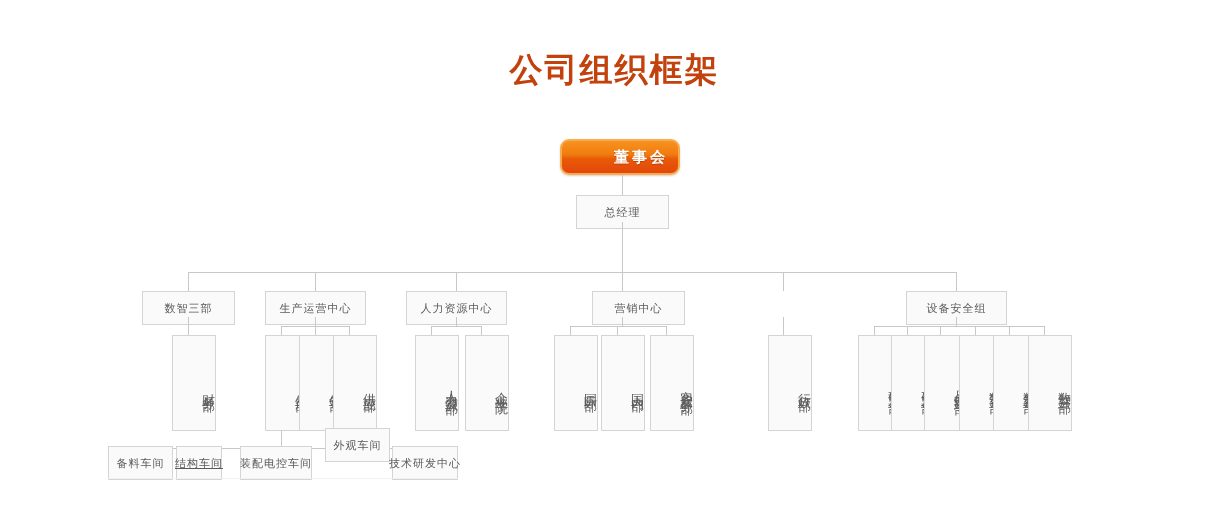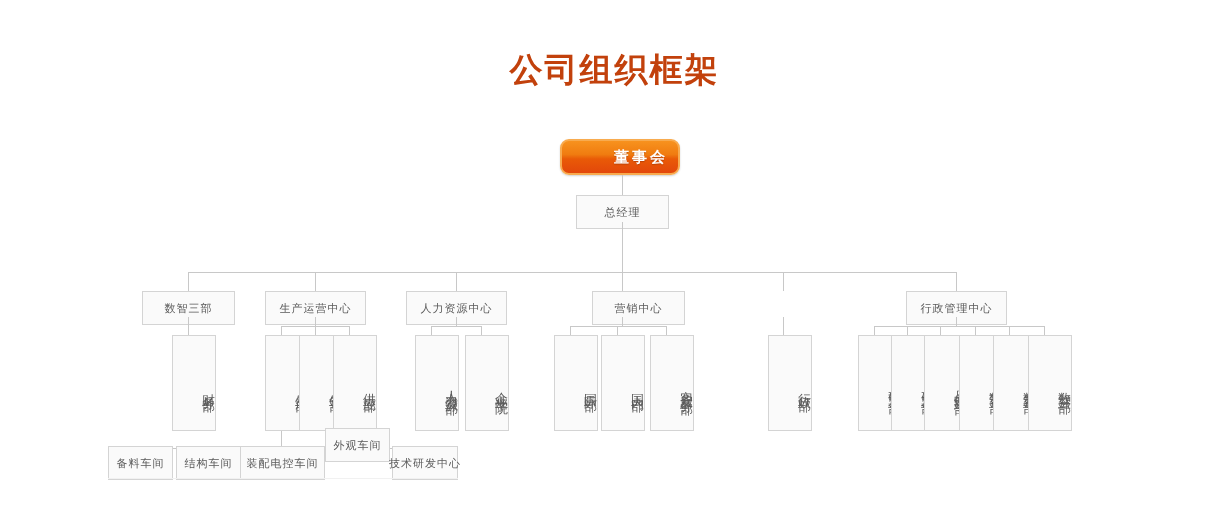--- a/index.html
+++ b/index.html
@@ -124,21 +124,21 @@
 
   <div class="node node-h" style="left:142px; top:291px; width:93px; height:26px;">数智三部</div>
 
   <div class="node node-h" style="left:406px; top:291px; width:101px; height:26px;">人力资源中心</div>
 
   <div class="node node-h" style="left:265px; top:291px; width:101px; height:26px;">生产运营中心</div>
 
   <div class="node node-h" style="left:576px; top:291px; width:93px; height:26px;margin-left:16px;">营销中心</div>
 
 
-  <div class="node node-h" style="left:906px; top:291px; width:101px; height:26px;">行政管理中心</div>
+  <div class="node node-h" style="left:906px; top:291px; width:101px; height:26px;">设备安全组</div>
 
   <div class="line line-v" style="left:188px; top:317px; height:18px;"></div>
   <div class="node node-v" style="left:172px; top:335px; width:32px; height:96px;">财务部</div>
 
   <div class="line line-v" style="left:315px; top:317px; height:9px;"></div>
   <div class="line line-h" style="left:281px; top:326px; width:69px;"></div>
   <div class="line line-v" style="left:281px; top:326px; height:9px;"></div>
   <div class="line line-v" style="left:315px; top:326px; height:9px;"></div>
   <div class="line line-v" style="left:349px; top:326px; height:9px;"></div>
 
@@ -185,20 +185,20 @@
 
   <div class="line line-v" style="left:281px; top:431px; height:17px;"></div>
   <div class="line line-h" style="left:140px; top:448px; width:285px;"></div>
   <div class="line line-v" style="left:140px; top:448px; height:8px;"></div>
   <div class="line line-v" style="left:208px; top:448px; height:8px;"></div>
   <div class="line line-v" style="left:281px; top:448px; height:8px;"></div>
   <div class="line line-v" style="left:357px; top:448px; height:8px;"></div>
   <div class="line line-v" style="left:425px; top:448px; height:8px;"></div>
 
   <div class="node node-h" style="left:108px; top:446px; width:65px; height:26px;">备料车间</div>
-  <div class="node node-h" style="left:176px; top:446px; width:65px; height:26px;">结构车间</div>
-  <div class="node node-h" style="left:240px; top:446px; width:85px; height:26px;">装配电控车间</div>
+  <div class="node node-h" style="left:176px; top:446px; width:46px; height:26px;text-decoration:underline;">结构车间</div>
+  <div class="node node-h" style="left:240px; top:446px; width:72px; height:26px;">装配电控车间</div>
   <div class="node node-h" style="left:325px; top:428px; width:65px; height:26px;">外观车间</div>
   <div class="node node-h" style="left:392px; top:446px; width:66px; height:26px;">技术研发中心</div>
 
   <div class="ghost" style="left:108px; top:478px; width:350px; height:1px;"></div>
 
 </div>
 
 </body></html>

